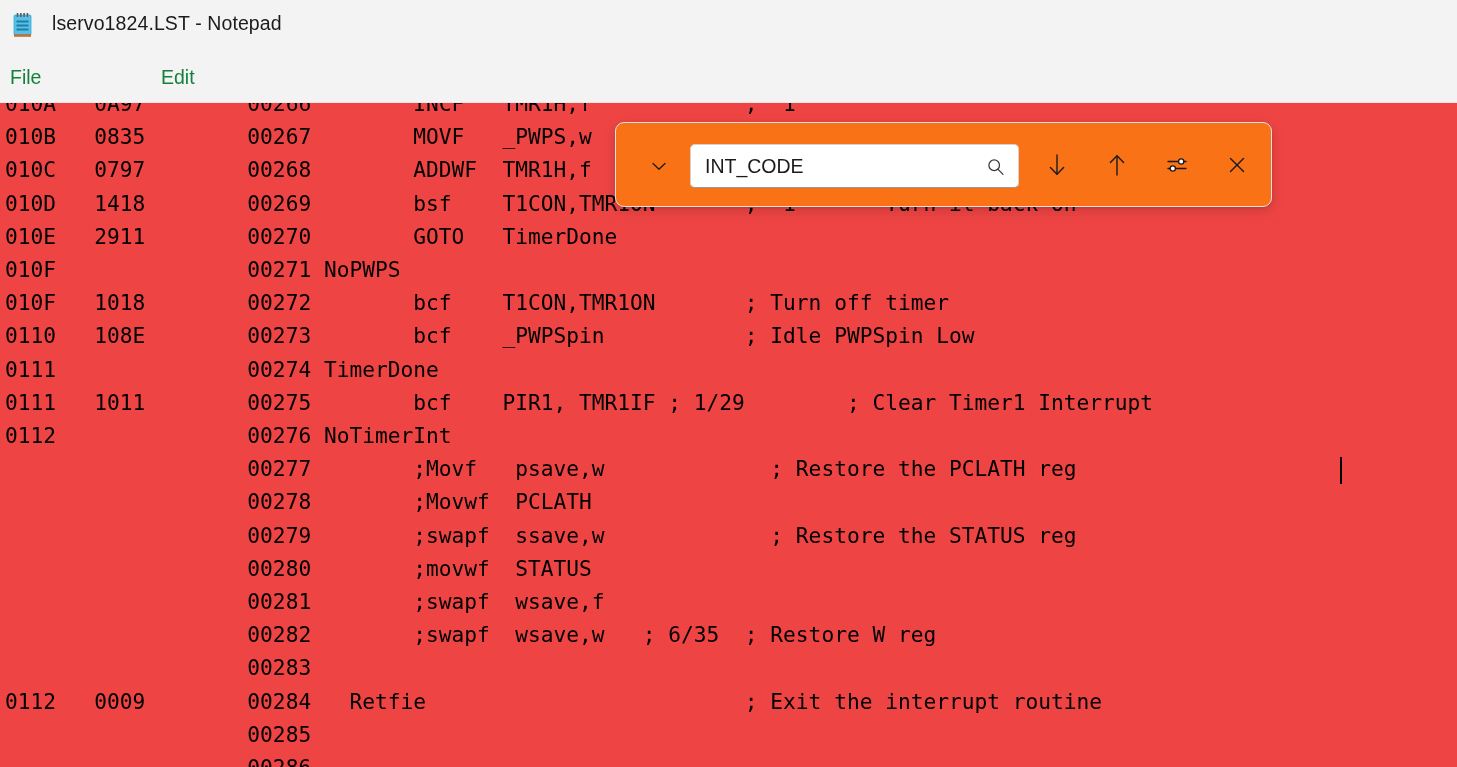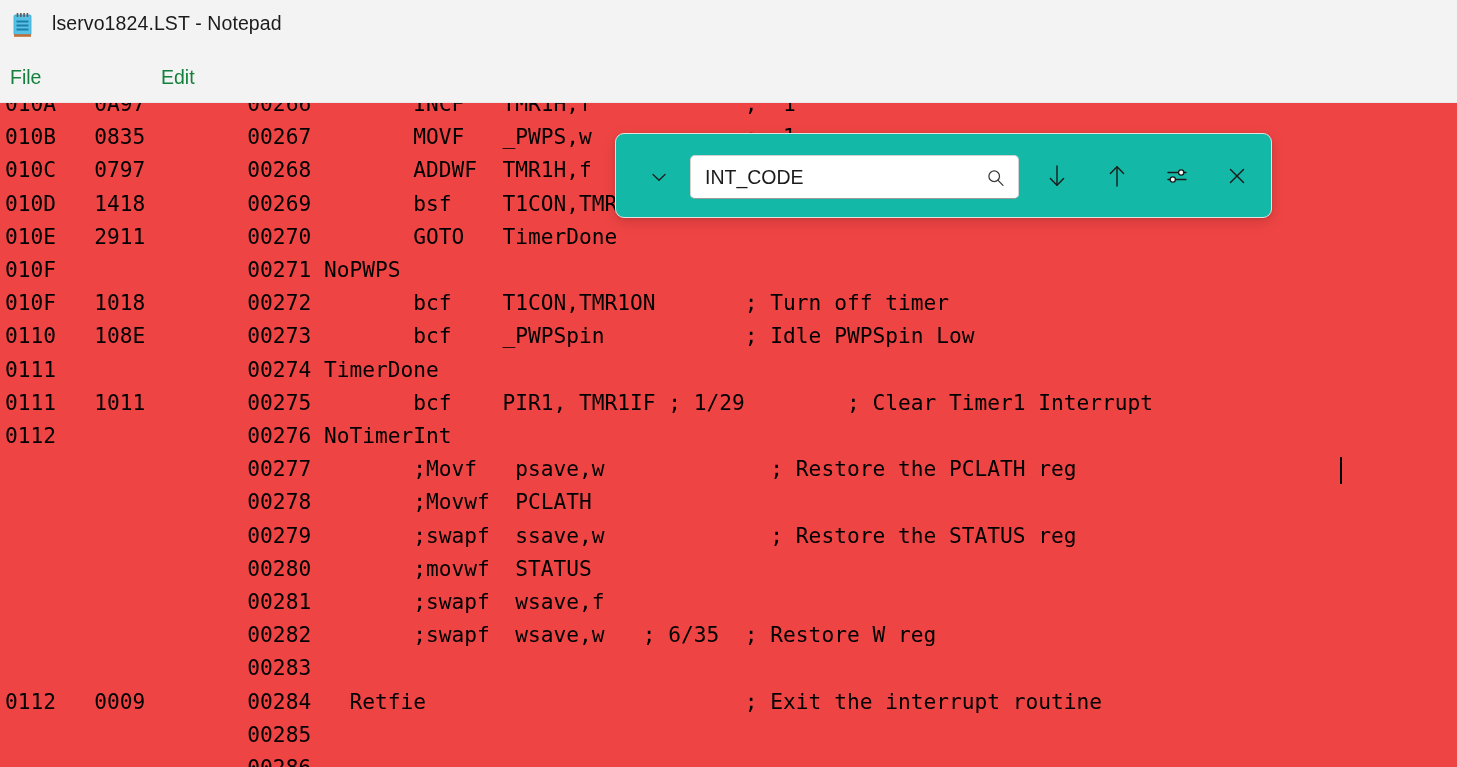--- a/index.html
+++ b/index.html
@@ -110,24 +110,24 @@
     top: 354px;
     width: 2px;
     height: 27px;
     background: #000;
   }
 
   
   .findbar {
     position: absolute;
     left: 615px;
-    top: 133px;
+    top: 122px;
     width: 657px;
     height: 85px;
-    background: #14b8a6;
+    background: #f97316;
     border: 1px solid #e2e2e2;
     border-radius: 9px;
     box-shadow: 0 4px 14px rgba(0,0,0,0.14), 0 1px 3px rgba(0,0,0,0.10);
     box-sizing: border-box;
   }
 
   .fb-expand {
     position: absolute;
     left: 22px;
     top: 22px;

